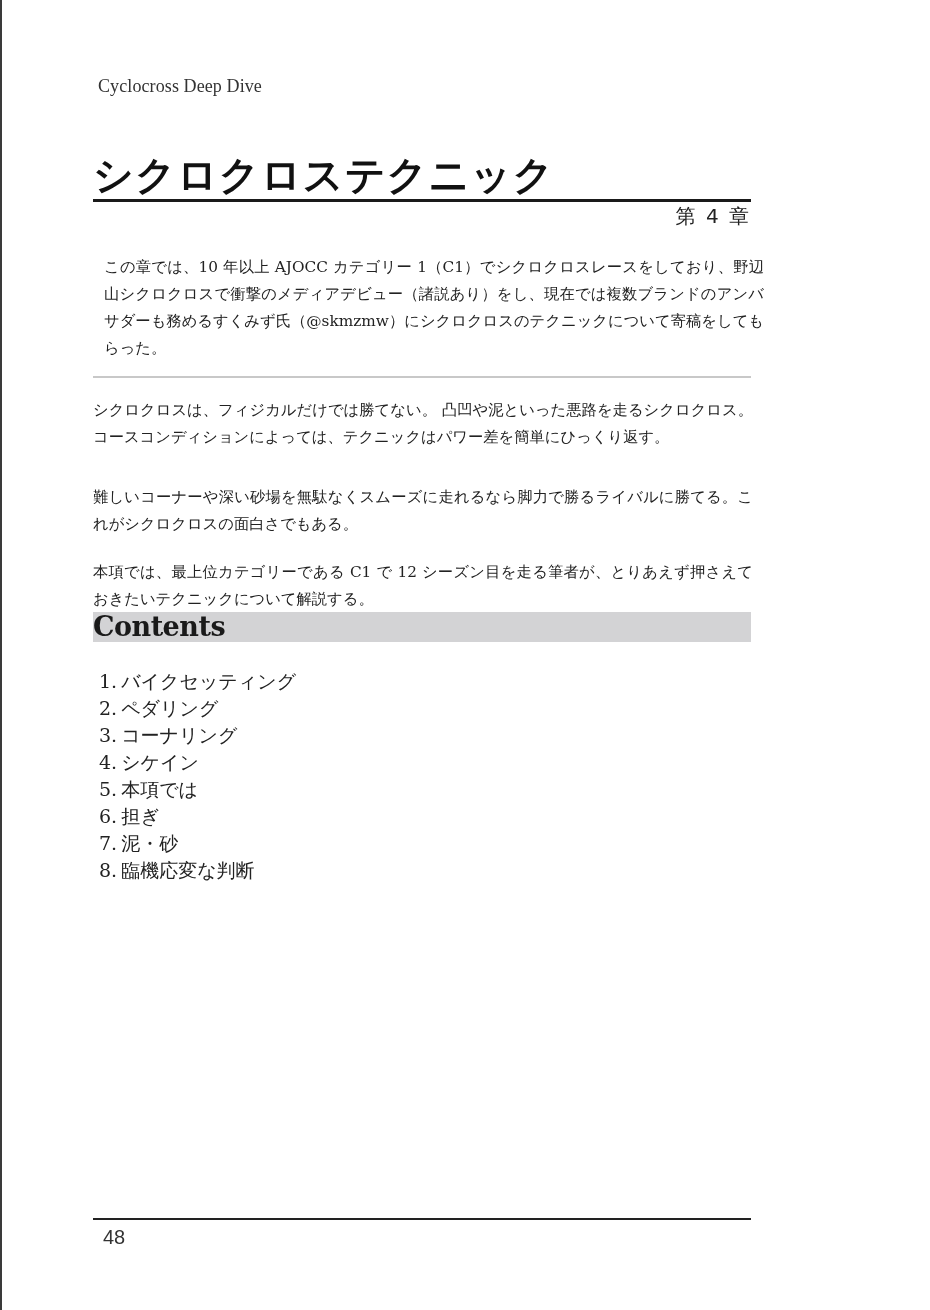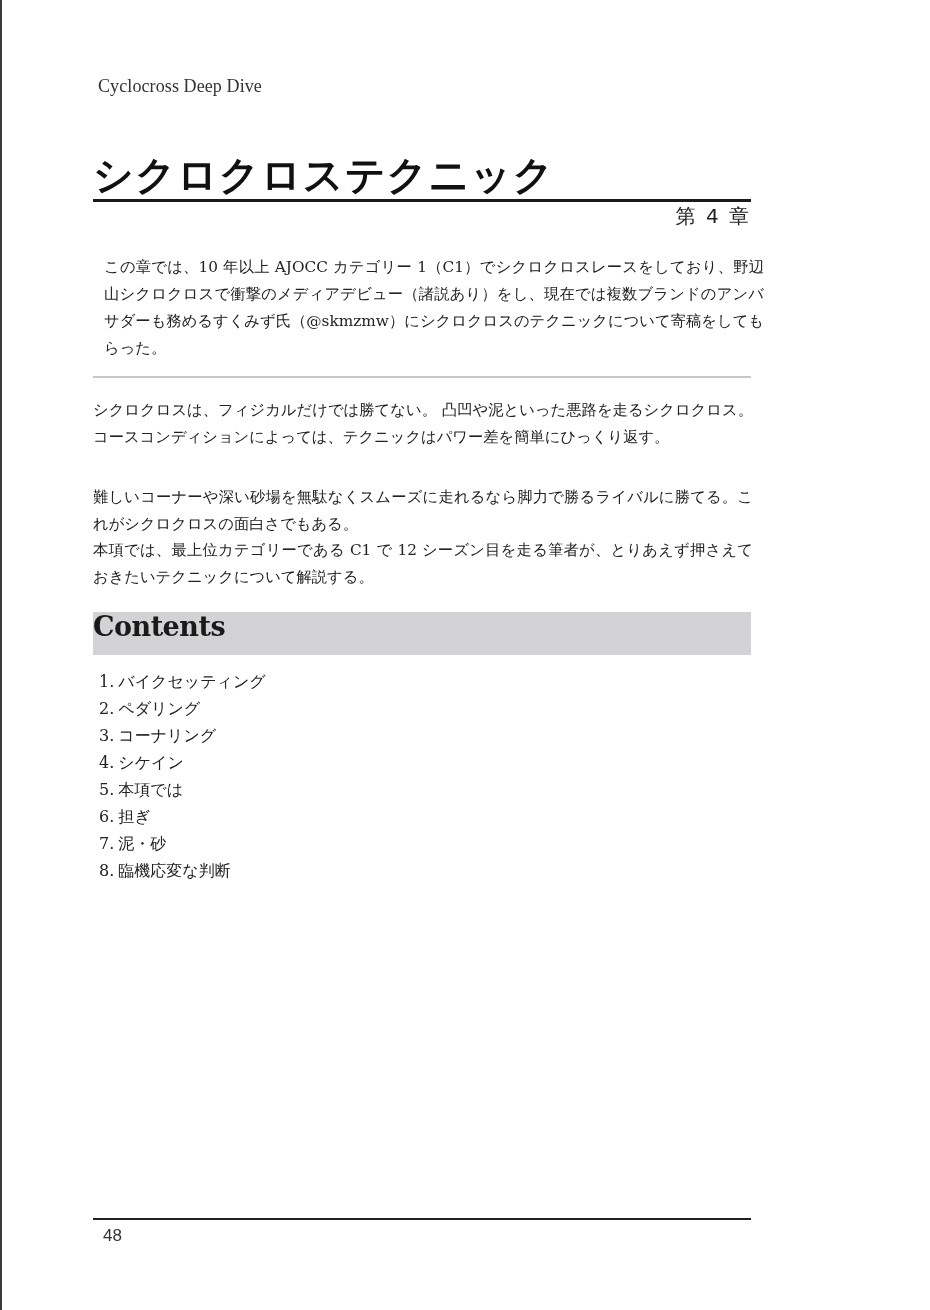--- a/index.html
+++ b/index.html
@@ -78,27 +78,27 @@
     .divider {
       position: absolute;
       left: 93px;
       top: 376px;
       width: 658px;
       height: 2px;
       background: #c8c8c8;
     }
     .p1 { top: 397px; }
     .p2 { top: 440px; margin-top: 44px; }
-    .p3 { top: 537px; }
+    .p3 { top: 559px; }
     .contents-heading {
       position: absolute;
       left: 93px;
       top: 612px;
       width: 658px;
-      height: 43px;
+      height: 30px;
       background: #d3d3d5;
     }
     .contents-heading span {
       display: block;
       font-family: "DejaVu Serif", "Liberation Serif", serif;
       font-size: 27px;
       line-height: 36px;
       margin-top: -3px;
       color: #1a1a1a;
       font-weight: 600;
@@ -107,40 +107,40 @@
     .toc {
       position: absolute;
       left: 99px;
       top: 668px;
       margin: 0;
       padding: 0;
       list-style: none;
     }
     .toc li {
       font-family: "DejaVu Serif", "Liberation Serif", serif;
-      font-size: 16px;
+      font-size: 19px;
       line-height: 27px;
       color: #222222;
       white-space: nowrap;
     }
     .toc .num { margin-right: 4px; }
     .footer-rule {
       position: absolute;
       left: 93px;
       top: 1218px;
       width: 658px;
       height: 2px;
       background: #222222;
     }
     .page-number {
       position: absolute;
       left: 103px;
       top: 1226px;
       font-family: "Liberation Sans", "DejaVu Sans", sans-serif;
-      font-size: 17px;
+      font-size: 20px;
       color: #333333;
     }
   </style>
 </head>
 <body>
 
 <div class="page-edge"></div>
 
 <div class="running-header">Cyclocross Deep Dive</div>
 

